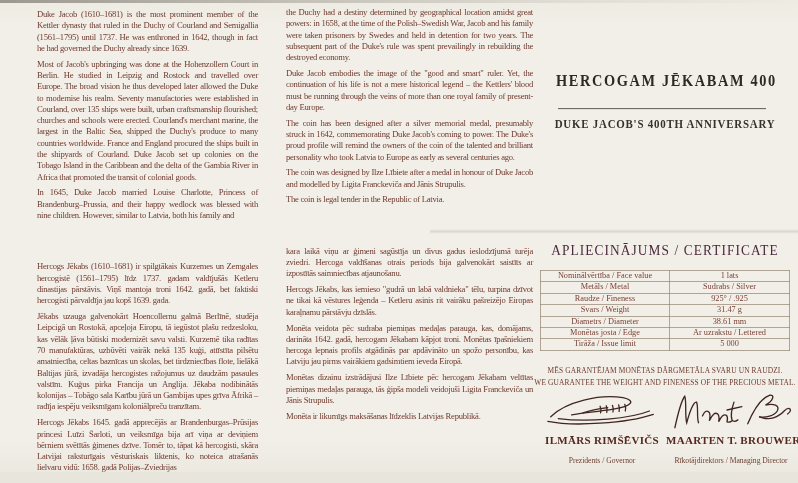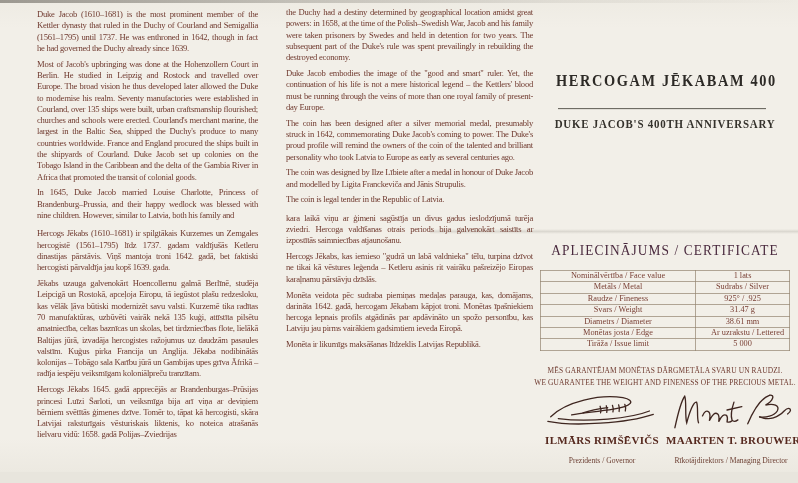--- a/index.html
+++ b/index.html
@@ -11,38 +11,38 @@
   .top-edge { position:absolute; top:0; left:0; width:100%; height:3px;
     background:linear-gradient(90deg, rgba(88,84,76,.55), rgba(88,84,76,.28) 38%, rgba(120,115,105,.12) 70%, rgba(120,115,105,0)); }
   .crease { position:absolute; top:229px; left:430px; right:0; height:5px;
     background:linear-gradient(180deg, rgba(100,95,85,0), rgba(100,95,85,.16) 50%, rgba(100,95,85,0)); }
 
   .col { position:absolute; color:#6f392e; font-size:8.6px; line-height:11.3px;
     letter-spacing:-0.25px; text-align:justify; }
   .col p { margin:0 0 4.5px 0; }
   .col-left { left:37px; top:9px; width:221px; }
   .col-mid  { left:286px; top:7px; width:247px; }
-  .lv-block { margin-top:7px; }
+  .lv-block { margin-top:40px; }
 
   .col-right { position:absolute; left:532px; top:0; width:266px; height:483px; }
   .title-lv { position:absolute; top:70px; left:0; width:100%; margin:0; text-align:center;
     font-size:17.5px; font-weight:bold; letter-spacing:2px; color:#2d2a26;
     transform:scaleX(0.82); white-space:nowrap; }
   .title-rule { position:absolute; top:108px; left:26px; right:32px; height:1px;
     background:#6f6c64; box-shadow:0 1px 0 rgba(0,0,0,.08); }
   .title-en { position:absolute; top:118px; left:0; width:100%; margin:0; text-align:center;
     font-size:11.5px; font-weight:bold; letter-spacing:0.8px; color:#35322c;
     transform:scaleX(0.95); white-space:nowrap; }
   .cert-heading { position:absolute; top:242px; left:0; width:100%; margin:0; text-align:center;
     font-size:14.5px; font-weight:normal; letter-spacing:1.2px; color:#4a2a3e;
     transform:scaleX(0.92); white-space:nowrap; }
   .spec-table { position:absolute; top:270px; left:8px; width:250px;
     border-collapse:collapse; table-layout:fixed; font-size:8.3px; color:#7a4136; }
   .spec-table td { border:1px solid rgba(148,133,113,.7); text-align:center;
-    padding:0 15px; height:10.4px; line-height:10.4px; white-space:nowrap; overflow:hidden; }
+    padding:0 2px; height:10.4px; line-height:10.4px; white-space:nowrap; overflow:hidden; }
   .spec-table td.lbl { width:124px; }
   .guarantee { position:absolute; top:365px; left:-4px; width:274px; text-align:center;
     font-size:7.4px; line-height:11.8px; letter-spacing:0.15px; color:#6e392e; }
   .sig { position:absolute; top:388px; text-align:center; }
   .sig-left { left:6px; width:128px; }
   .sig-right { left:134px; width:130px; }
   .sig-svg { display:block; margin:0 auto; width:114px; height:46px; }
   .sig-right .sig-svg { width:124px; }
   .sig-svg path { fill:none; stroke:#3f2620; stroke-width:1.35; stroke-linecap:round; }
   .sig-name { font-weight:bold; font-size:11px; letter-spacing:0.3px; margin-top:0;
@@ -75,20 +75,21 @@
       <p>the Duchy had a destiny determined by geographical location amidst great powers: in 1658, at the time of the Polish–Swedish War, Jacob and his family were taken prisoners by Swedes and held in detention for two years. The subsequent part of the Duke's rule was spent prevailingly in rebuilding the destroyed economy.</p>
       <p>Duke Jacob embodies the image of the "good and smart" ruler. Yet, the continuation of his life is not a mere historical legend – the Kettlers' blood must be running through the veins of more than one royal family of present-day Europe.</p>
       <p>The coin has been designed after a silver memorial medal, presumably struck in 1642, commemorating Duke Jacob's coming to power. The Duke's proud profile will remind the owners of the coin of the talented and brilliant personality who took Latvia to Europe as early as several centuries ago.</p>
       <p>The coin was designed by Ilze Lībiete after a medal in honour of Duke Jacob and modelled by Ligita Franckeviča and Jānis Strupulis.</p>
       <p>The coin is legal tender in the Republic of Latvia.</p>
     </div>
     <div class="lv-block">
       <p>kara laikā viņu ar ģimeni sagūstīja un divus gadus ieslodzījumā turēja zviedri. Hercoga valdīšanas otrais periods bija galvenokārt saistīts ar izpostītās saimniecības atjaunošanu.</p>
       <p>Hercogs Jēkabs, kas iemieso "gudrā un labā valdnieka" tēlu, turpina dzīvot ne tikai kā vēstures leģenda – Ketleru asinis rit vairāku pašreizējo Eiropas karaļnamu pārstāvju dzīslās.</p>
       <p>Monēta veidota pēc sudraba piemiņas medaļas parauga, kas, domājams, darināta 1642. gadā, hercogam Jēkabam kāpjot troni. Monētas īpašniekiem hercoga lepnais profils atgādinās par apdāvināto un spožo personību, kas Latviju jau pirms vairākiem gadsimtiem ieveda Eiropā.</p>
+      <p>Monētas dizainu izstrādājusi Ilze Lībiete pēc hercogam Jēkabam veltītas piemiņas medaļas parauga, tās ģipša modeli veidojuši Ligita Franckeviča un Jānis Strupulis.</p>
       <p>Monēta ir likumīgs maksāšanas līdzeklis Latvijas Republikā.</p>
     </div>
   </section>
 
   <section class="col-right">
     <h1 class="title-lv">HERCOGAM JĒKABAM 400</h1>
     <div class="title-rule"></div>
     <h2 class="title-en">DUKE JACOB'S 400TH ANNIVERSARY</h2>
 
     <h3 class="cert-heading">APLIECINĀJUMS / CERTIFICATE</h3>

